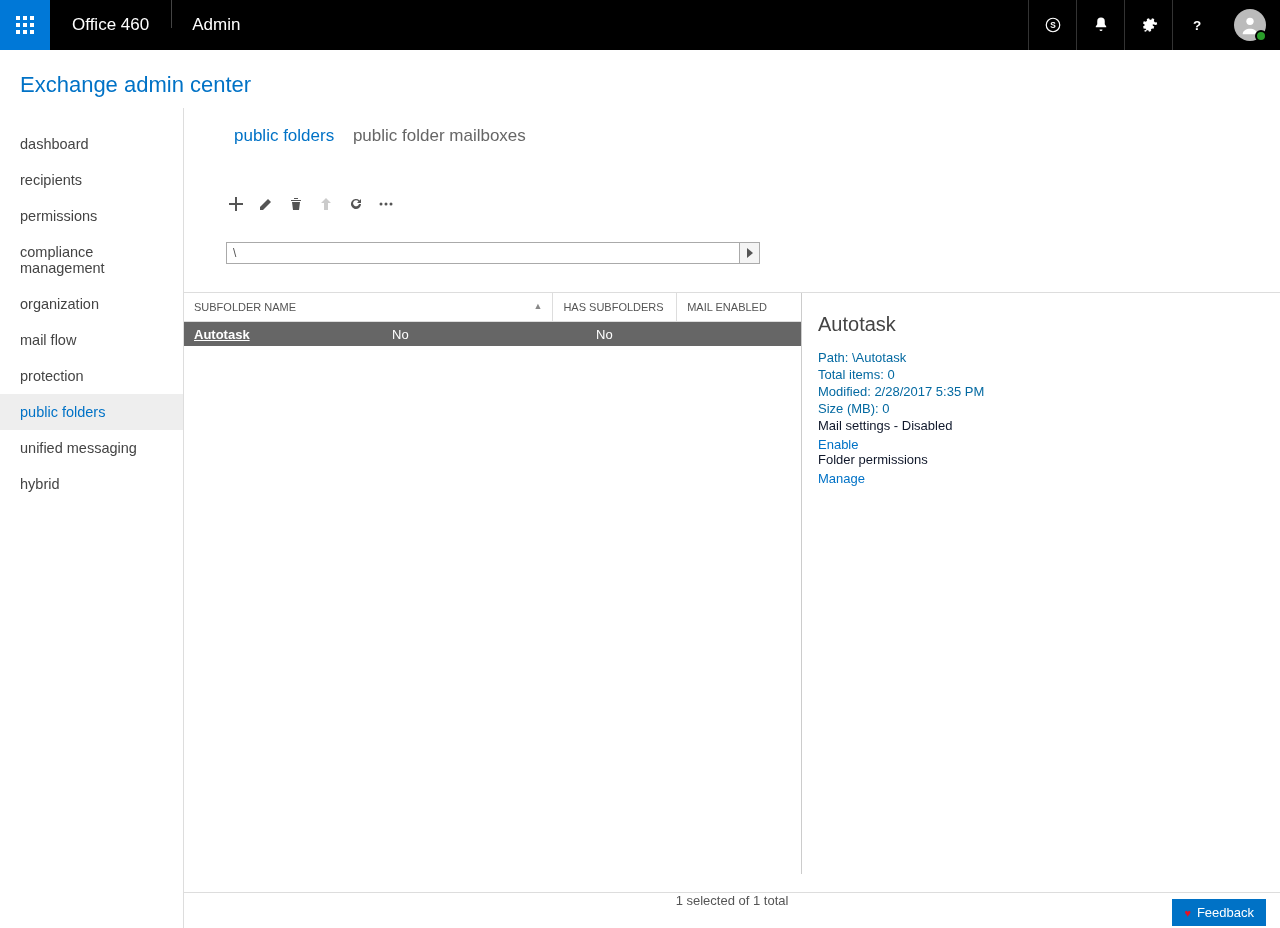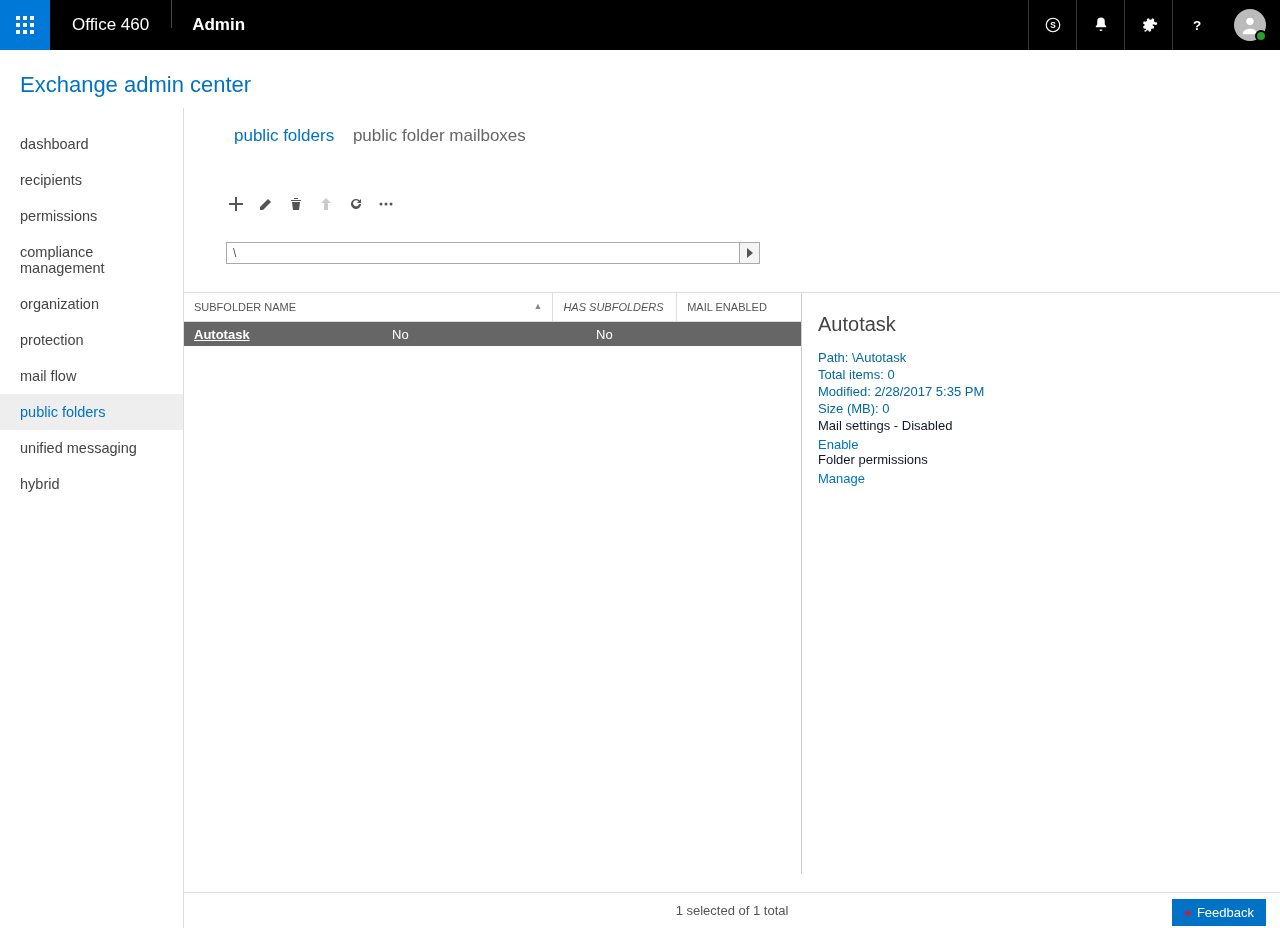--- a/index.html
+++ b/index.html
@@ -3,21 +3,21 @@
 <meta charset="utf-8">
 <style>
   * { box-sizing: border-box; margin: 0; padding: 0; }
   body { font-family: "Segoe UI", Arial, sans-serif; font-size: 14px; color: #333; background: #fff; width: 1280px; }
   
   
   .top-header { background: #000; height: 50px; display: flex; align-items: stretch; color: #fff; }
   .app-launcher { width: 50px; background: #0078d7; display:flex; align-items:center; justify-content:center; cursor:pointer; }
   .brand { display:flex; align-items:center; padding:0 22px; font-size:17px; font-weight: 300; }
   .brand-sep { width:1px; height:28px; background:#444; }
-  .brand-admin { display:flex; align-items:center; padding:8px 20px; font-size:17px; font-weight:700; }
+  .brand-admin { display:flex; align-items:center; padding:8px 20px; font-size:17px; font-weight:400; }
   .top-spacer { flex:1; }
   .top-icon { width:48px; display:flex; align-items:center; justify-content:center; border-left:1px solid #333; cursor:pointer; }
   .top-icon:last-of-type { border-right:1px solid #333; }
   .avatar-wrap { width:60px; display:flex; align-items:center; justify-content:center; position:relative; }
   .avatar { width:32px; height:32px; border-radius:50%; background:#bbb; display:flex; align-items:center; justify-content:center; position:relative; }
   .avatar svg { width:22px; height:22px; fill:#fff; }
   .presence { position:absolute; bottom:-1px; right:-1px; width:12px; height:12px; border-radius:50%; background:#2a9e2a; border:2px solid #000; }
   
   
   .page-title { color:#0072c6; font-size:22px; font-weight:400; padding:22px 4px 10px 20px; }
@@ -40,36 +40,36 @@
   .path-row { padding:0 0 10px 42px; }
   .path-box { border:1px solid #aaa; height:22px; display:flex; align-items:center; width:534px; }
   .path-text { flex:1; padding:0 6px; font-size:12px; color:#555; }
   .path-go { width:20px; height:20px; display:flex; align-items:center; justify-content:center; border-left:1px solid #aaa; background:#f4f4f4; cursor:pointer; }
   
   .content-row { display:flex; border-top:1px solid #ddd; flex:1; }
   .grid-wrap { width:618px; border-right:1px solid #ccc; }
   .grid-header { display:flex; border-bottom:1px solid #ddd; font-size:11px; color:#555; }
   .gh-cell { padding:8px 10px; border-right:1px solid #ddd; display:flex; align-items:flex-start; justify-content:space-between; }
   .gh1 { width:370px; padding-left:10px; }
-  .gh2 { width:124px;font-style:italic; }
+  .gh2 { width:124px; }
   .gh3 { width:124px; border-right:none; }
   .sort-icon { font-size:9px; color:#888; }
   
   .grid-row { display:flex; background:#666; color:#fff; font-size:13px; height:24px; align-items:center; cursor:pointer; }
   .gr-cell1 { width:208px; padding-left:10px; font-weight:bold; text-decoration:underline; }
   .gr-cell2 { width:204px; }
   .gr-cell3 { width:124px; }
   
   .details-pane { flex:1; padding:20px 0 0 16px; font-size:13px; }
   .details-title { font-size:20px; color:#444; margin-bottom:14px; }
   .details-line { color:#0369a1; margin-bottom:2px; font-size:13px; }
   .details-section { margin-top:0; color:#0f172a; }
   .details-link { color:#0072c6; cursor:pointer; margin-top:4px; display:inline-block; }
   
-  .footer { border-top:1px solid #ddd; margin-top: auto; display:flex; align-items:center; justify-content:center; height:36px; position:relative; font-size:13px; color:#555; }
+  .footer { border-top:1px solid #ddd; margin-top: auto; display:flex; align-items:flex-start; justify-content:center; height:36px; position:relative; font-size:13px; color:#555; }
   .feedback-btn { position:absolute; right:14px; top:6px; background:#0072c6; color:#fff; border:none; padding:6px 12px; font-size:13px; cursor:pointer; display:flex; align-items:center; gap:6px; }
   .heart { color:#e81123; font-size:11px; }
   
   svg { display:block; }
 </style>
 </head>
 <body>
 
 <div class="top-header">
   <div class="app-launcher">
@@ -126,22 +126,22 @@
 <div class="page-title">Exchange admin center</div>
 
 <div class="layout">
 
   <div class="sidebar">
     <div class="sidebar-item">dashboard</div>
     <div class="sidebar-item">recipients</div>
     <div class="sidebar-item">permissions</div>
     <div class="sidebar-item">compliance management</div>
     <div class="sidebar-item">organization</div>
+    <div class="sidebar-item">mail flow</div>
     <div class="sidebar-item">protection</div>
-    <div class="sidebar-item">mail flow</div>
     <div class="sidebar-item active">public folders</div>
     <div class="sidebar-item">unified messaging</div>
     <div class="sidebar-item">hybrid</div>
   </div>
 
   <div class="main">
     <div class="tabs">
       <span class="tab active">public folders</span>
       <span class="tab">public folder mailboxes</span>
     </div>

